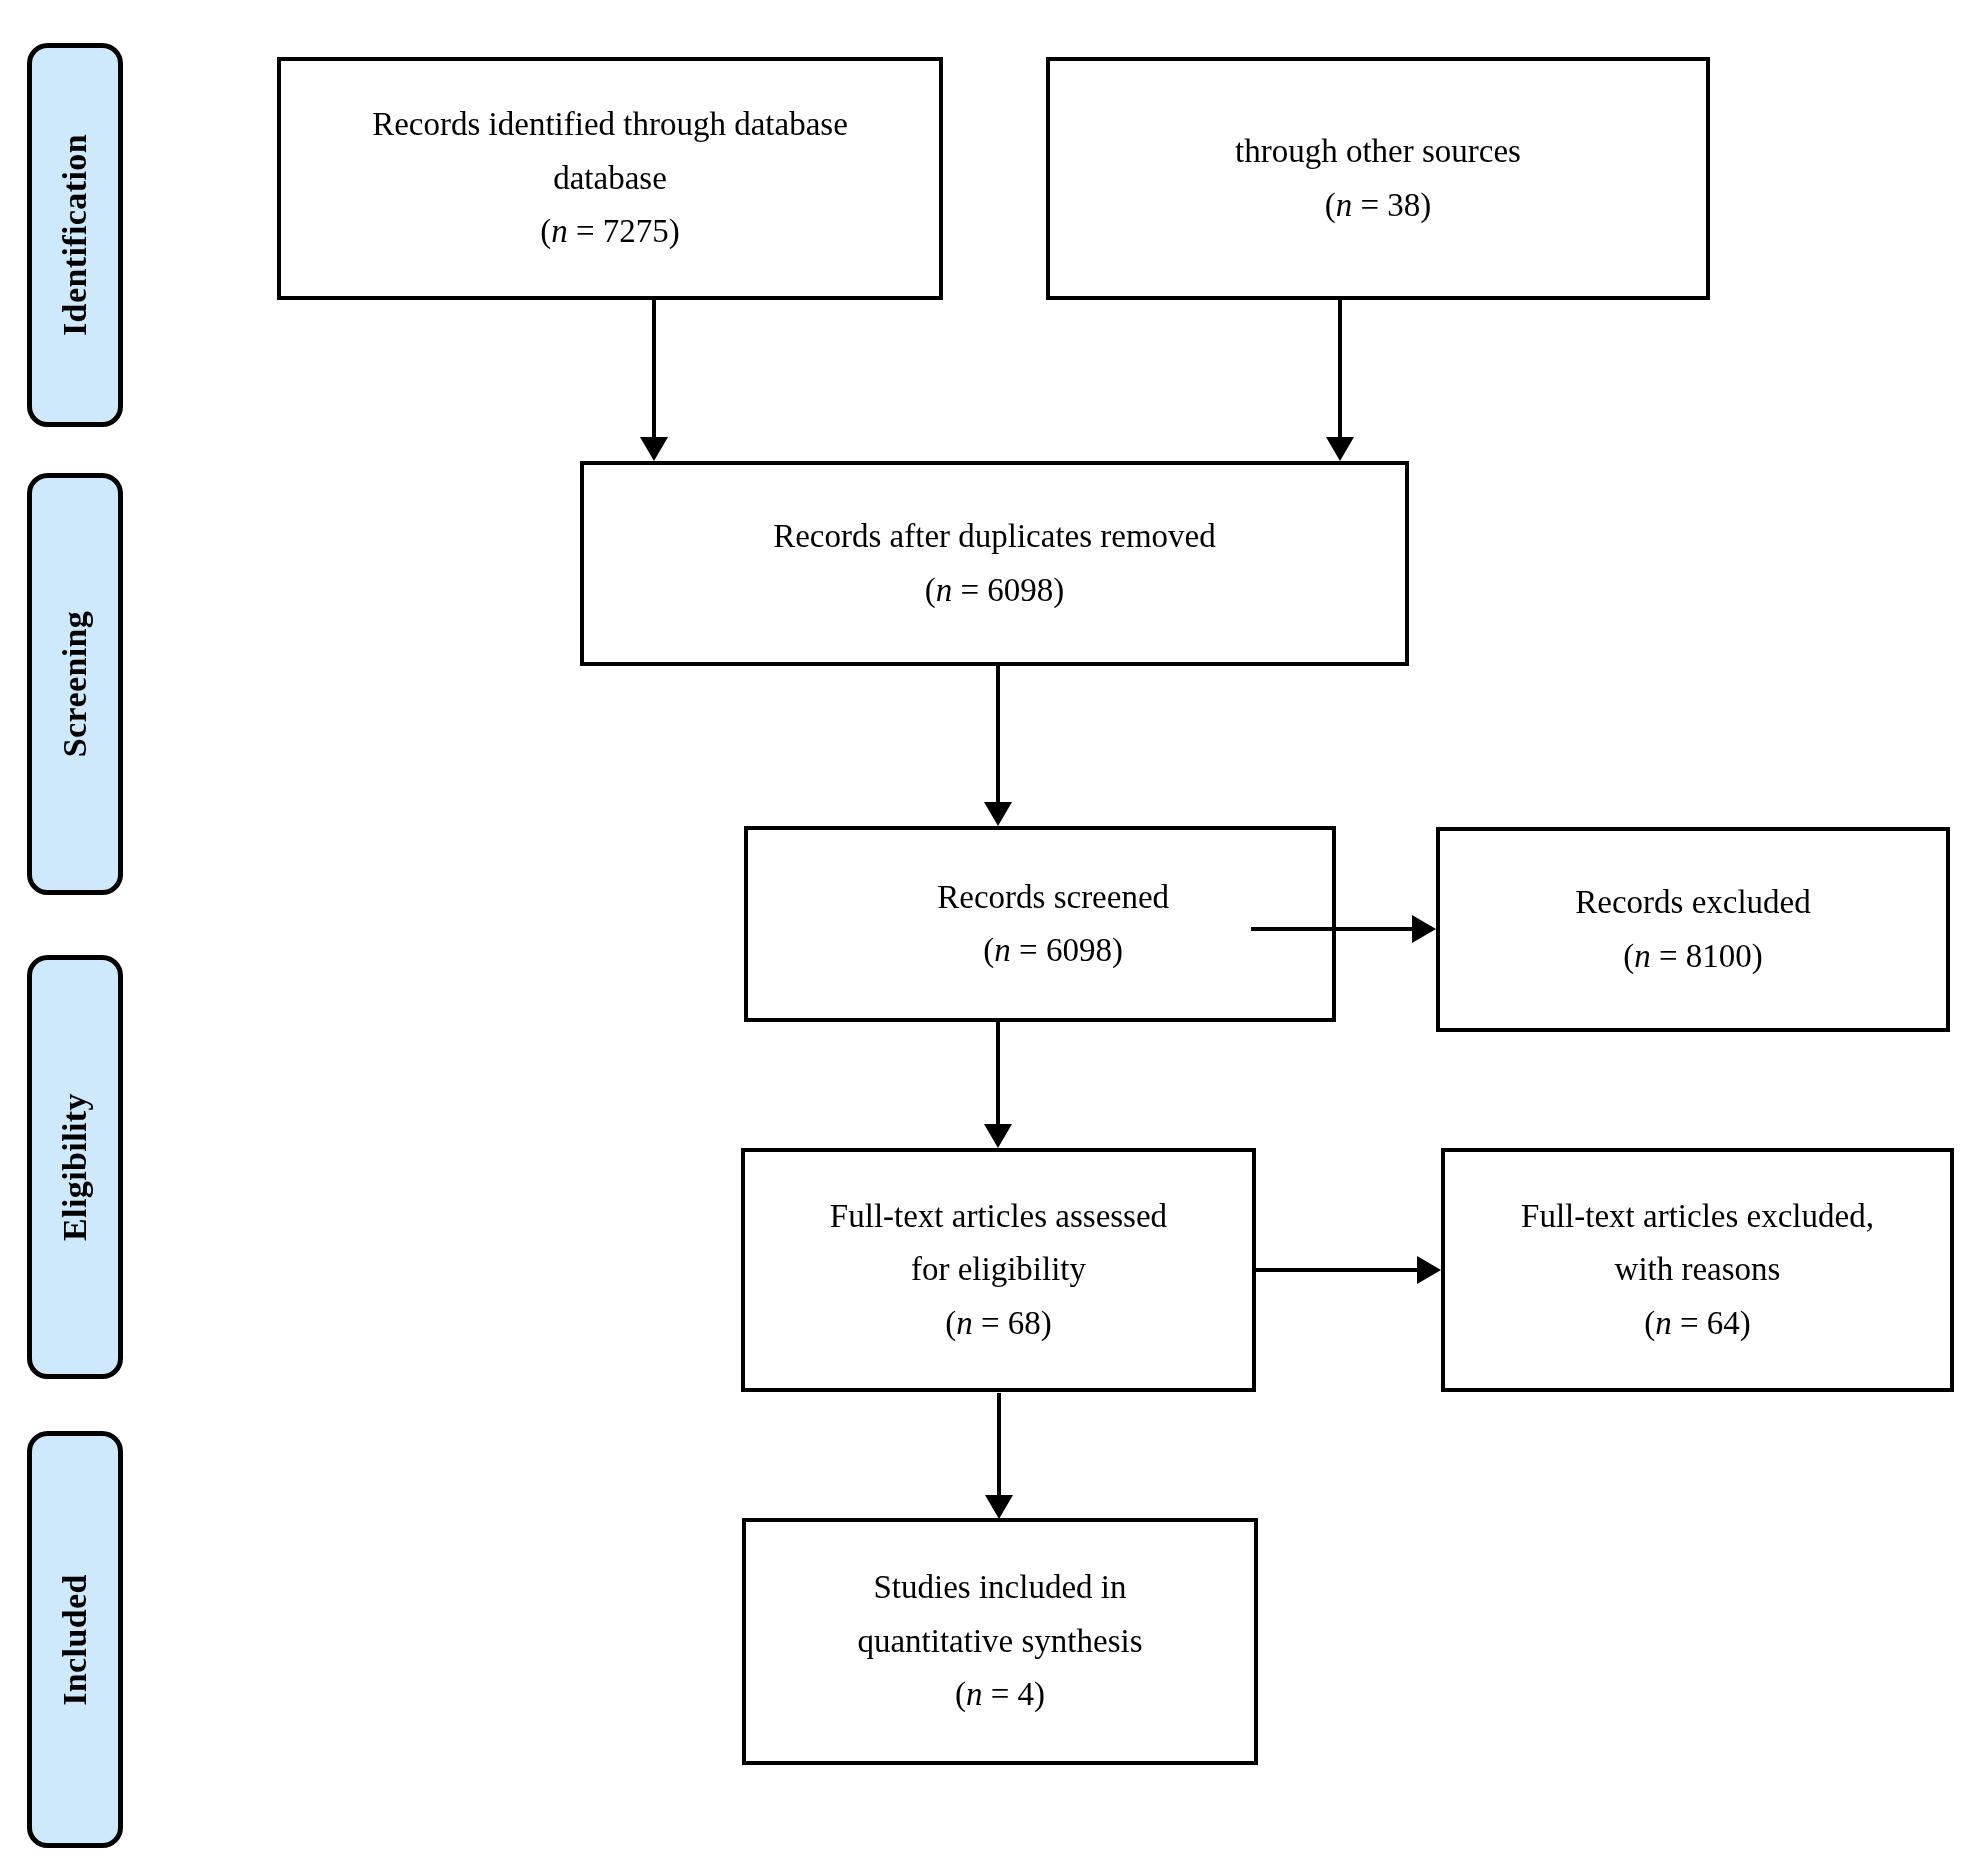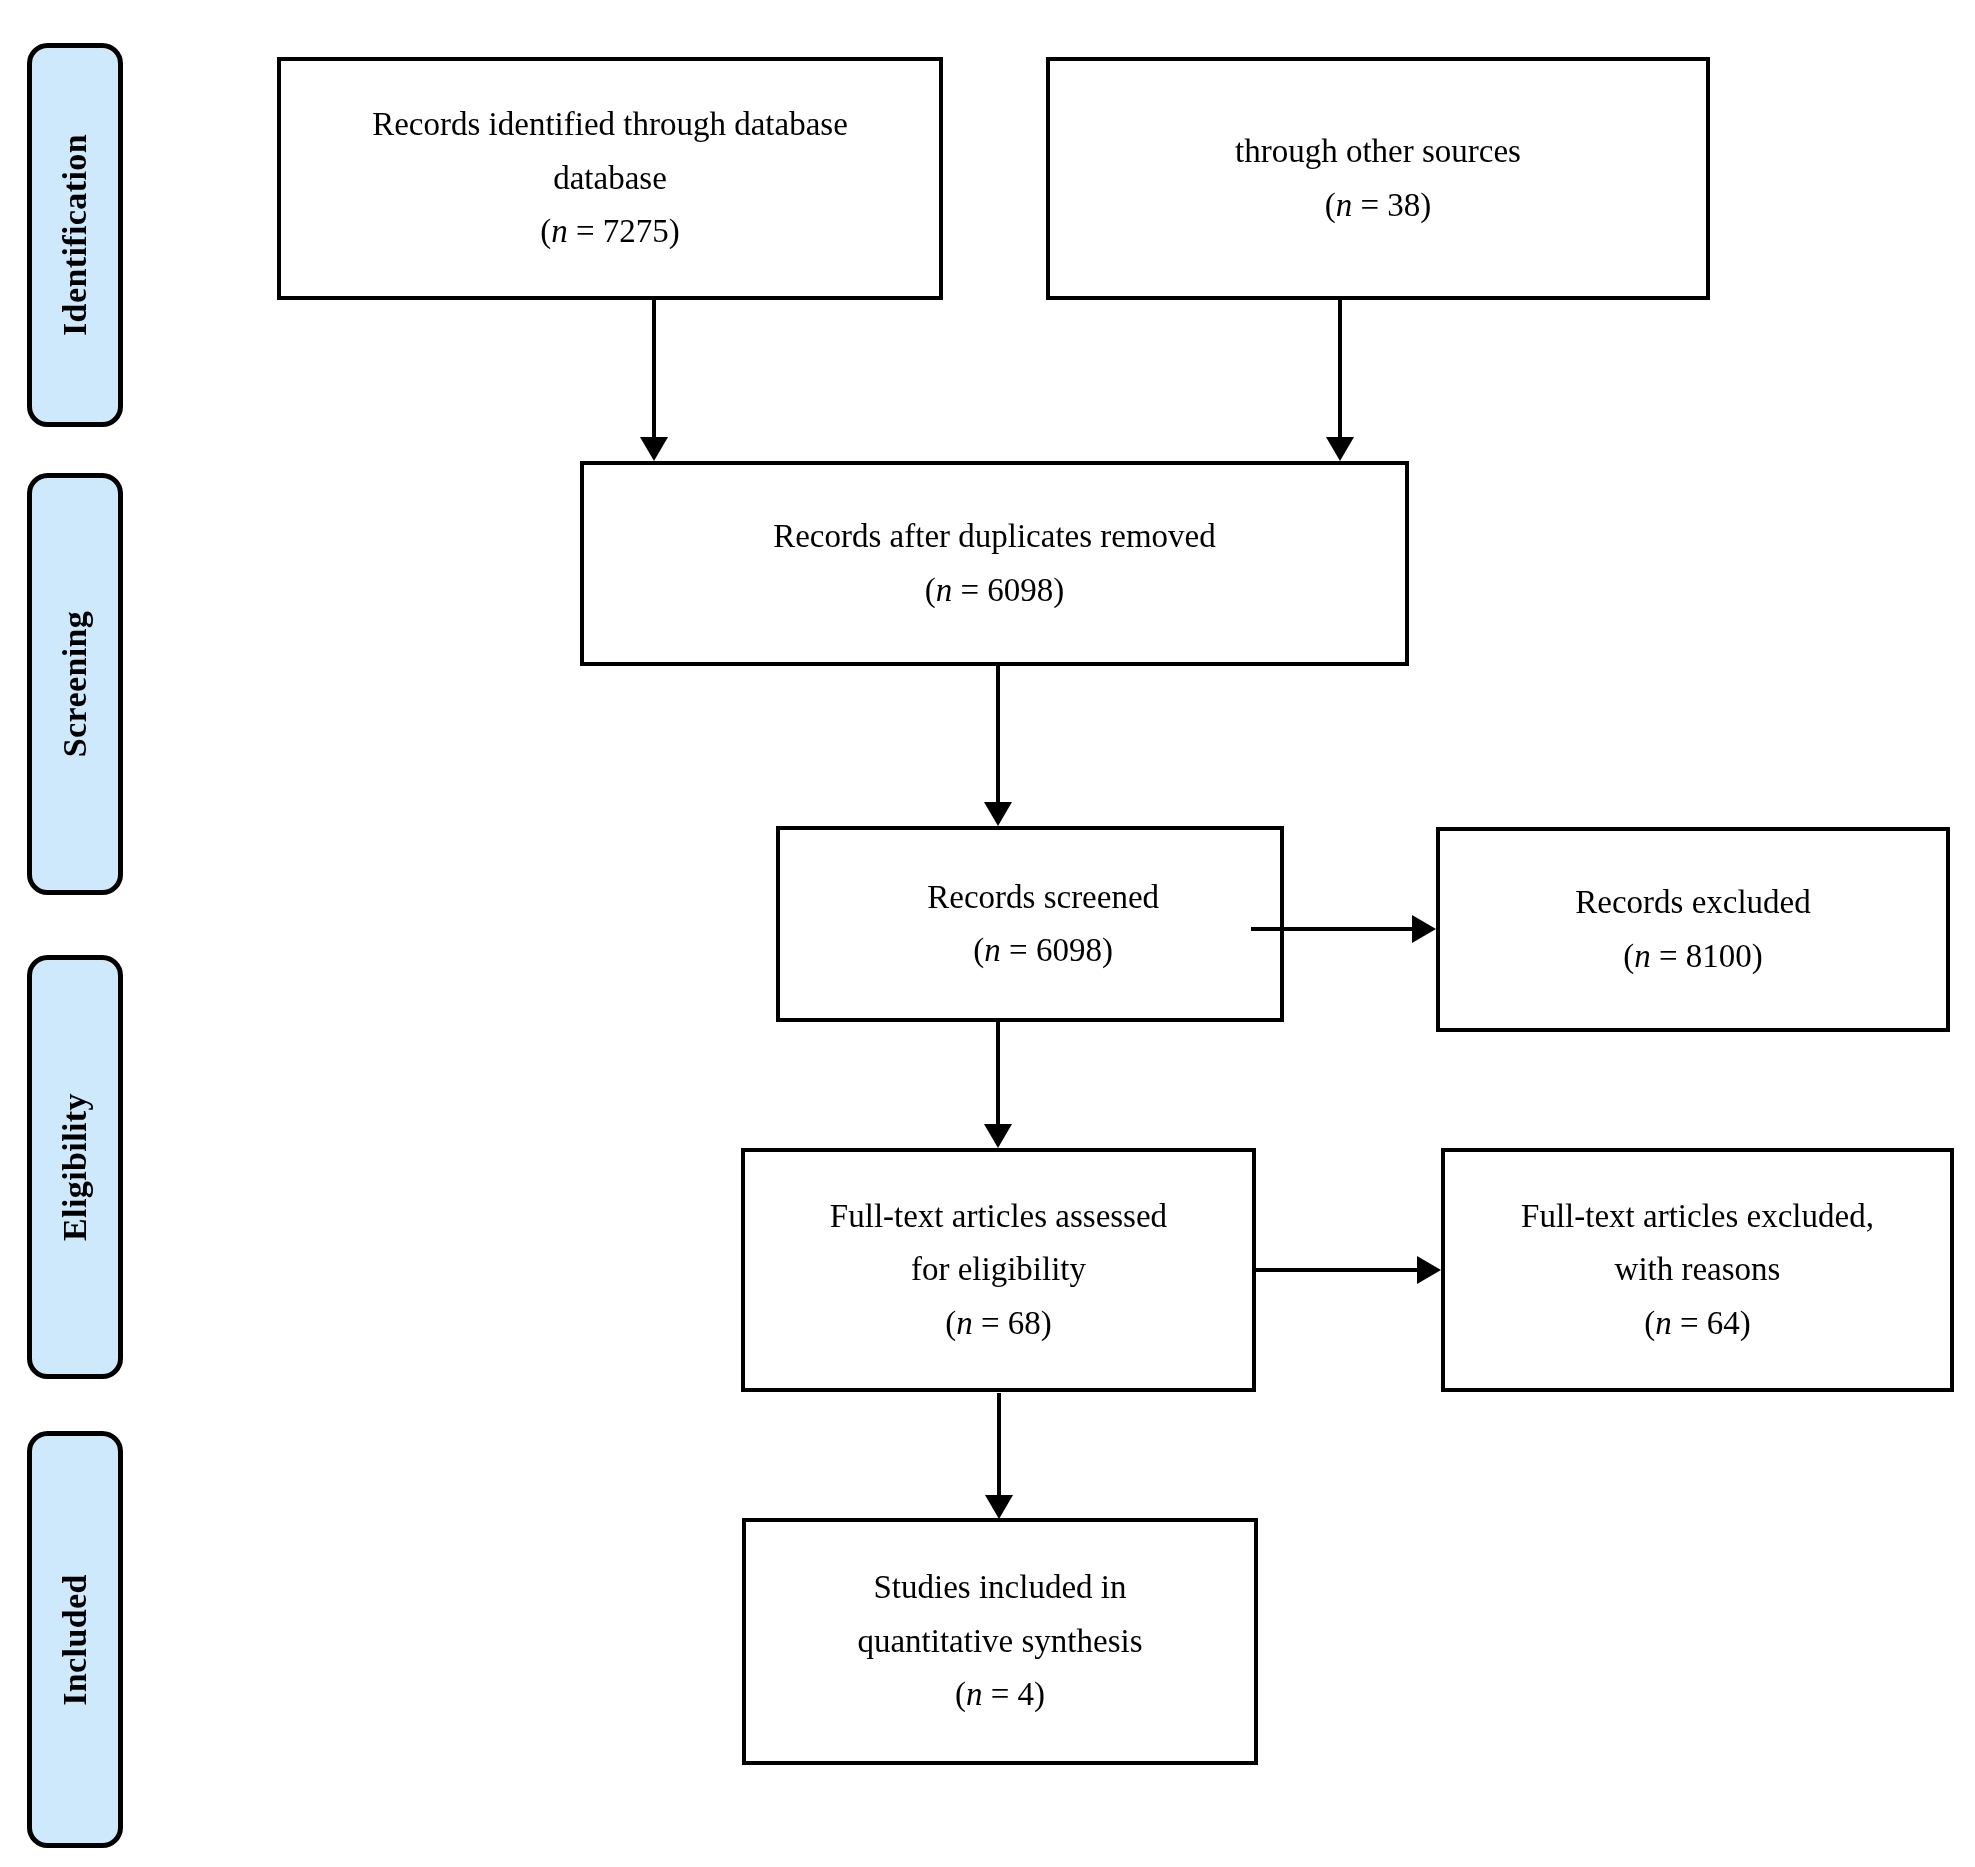--- a/index.html
+++ b/index.html
@@ -134,21 +134,21 @@
   <div class="arrowhead-down" style="left:1326px; top:437px;"></div>
 
   <div class="flow-box" style="left:580px; top:461px; width:829px; height:205px;">
     <div class="line">Records after duplicates removed</div>
     <div class="count"><span>(</span><span class="var">n</span><span> = 6098)</span></div>
   </div>
 
   <div class="conn conn-v" style="left:996px; top:666px; width:4px; height:136px;"></div>
   <div class="arrowhead-down" style="left:984px; top:802px;"></div>
 
-  <div class="flow-box" style="left:776px; top:826px; width:508px; height:196px;padding-left:38px;">
+  <div class="flow-box" style="left:744px; top:826px; width:592px; height:196px;padding-left:38px;">
     <div class="line">Records screened</div>
     <div class="count"><span>(</span><span class="var">n</span><span> = 6098)</span></div>
   </div>
 
   <div class="flow-box" style="left:1436px; top:827px; width:514px; height:205px;">
     <div class="line">Records excluded</div>
     <div class="count"><span>(</span><span class="var">n</span><span> = 8100)</span></div>
   </div>
 
   <div class="conn conn-h" style="left:1251px; top:927px; width:161px; height:4px;"></div>

